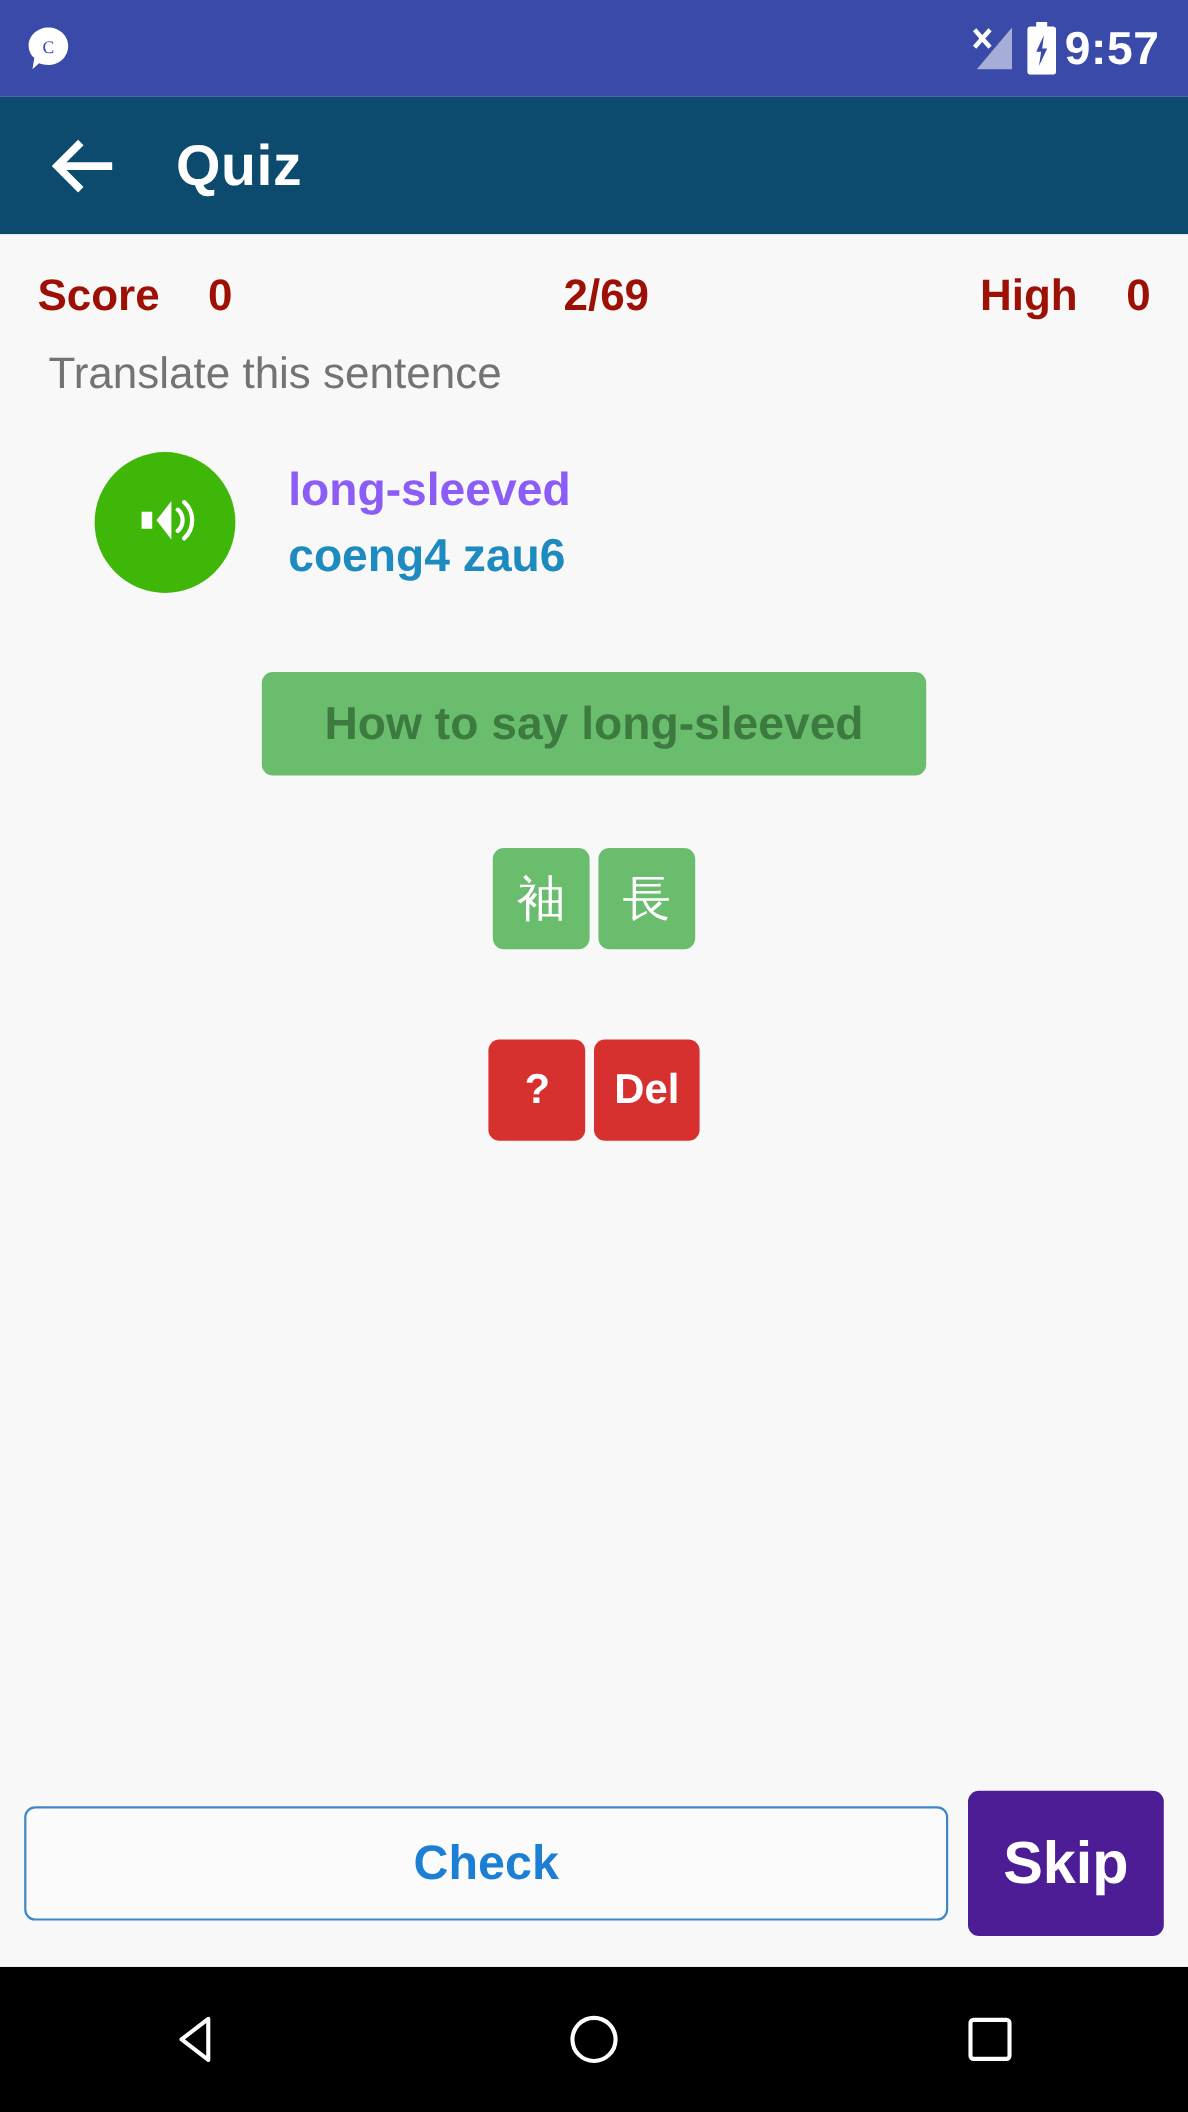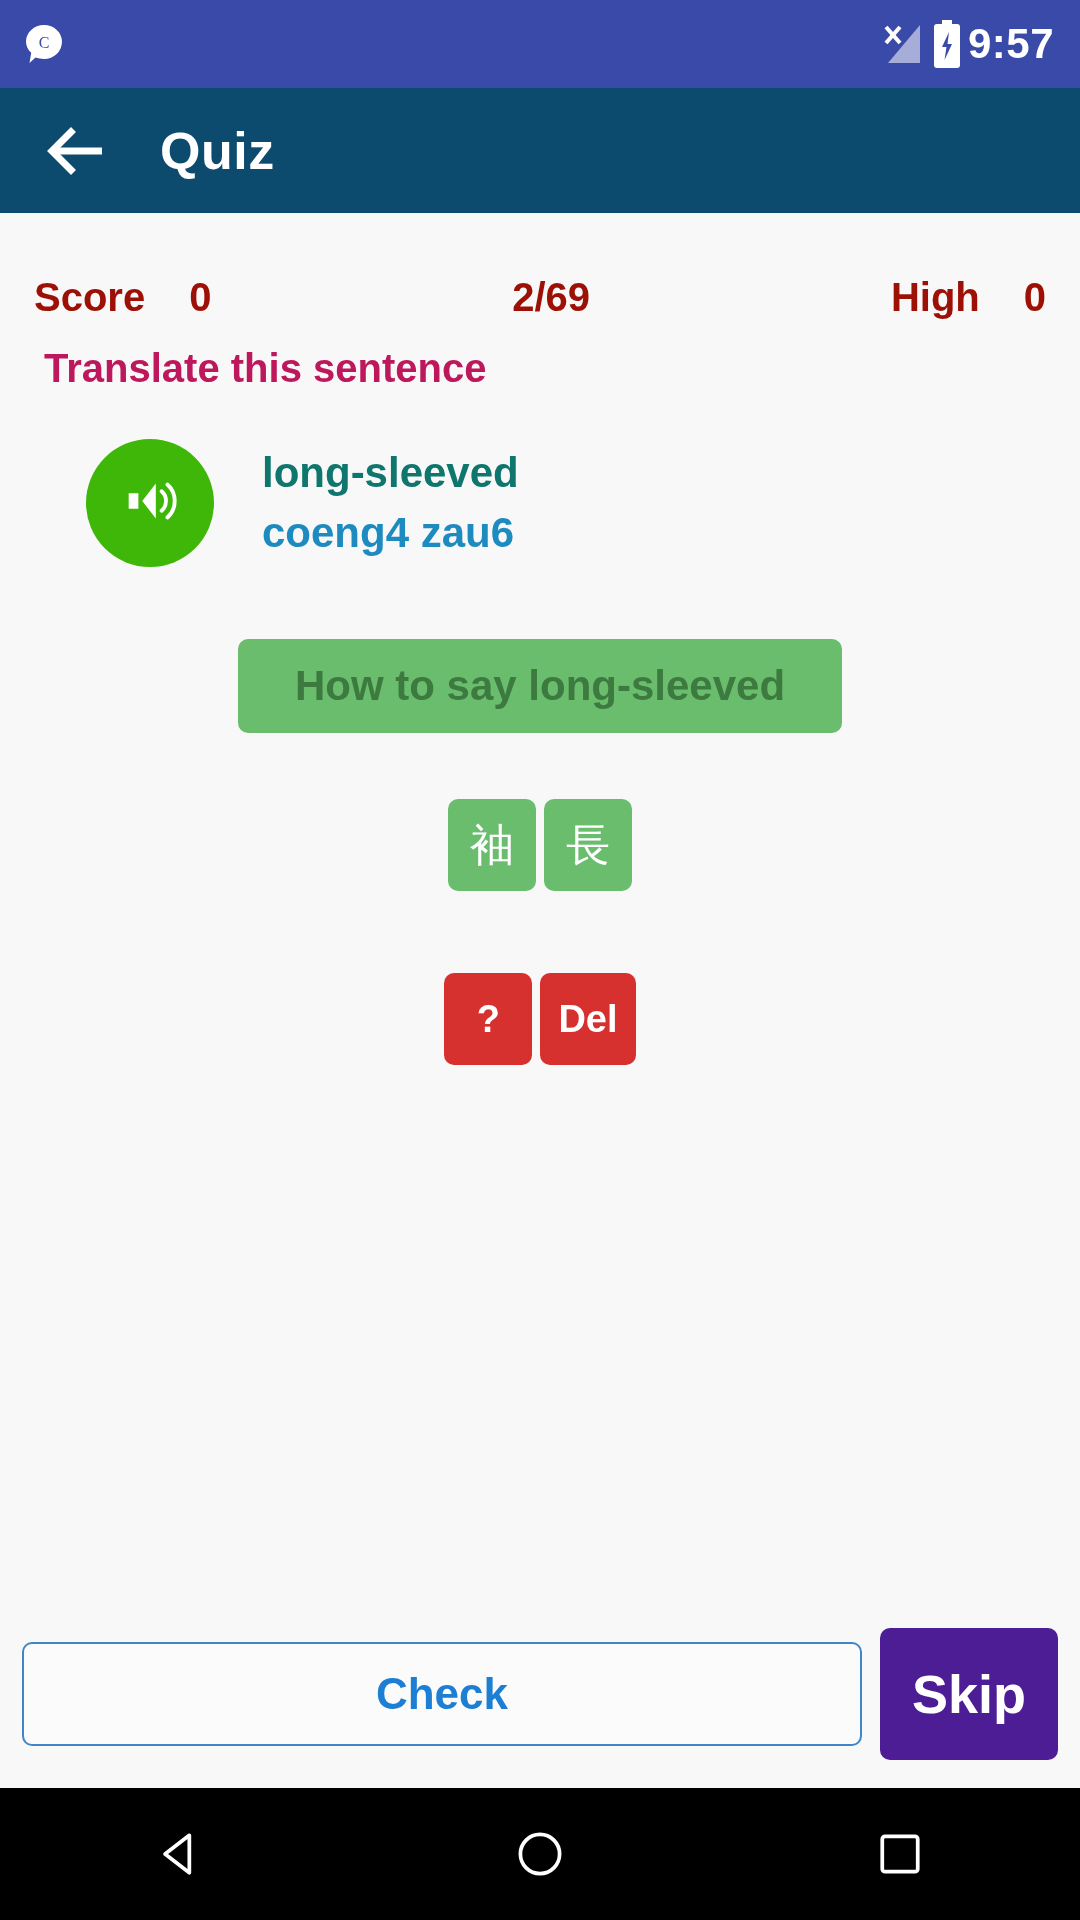--- a/index.html
+++ b/index.html
@@ -36,44 +36,44 @@
   .back-btn { width:64px; height:56px; position:relative; cursor:pointer; }
   .app-title {
     color:#ffffff; font-size:52px; font-weight:bold; letter-spacing:0.5px;
   }
 
   
   .content { flex:1 1 auto; background:#f8f8f8; position:relative; }
 
   .score-row {
     display:flex; align-items:flex-start; padding:34px 34px 0 34px;
-    color:#9c1006; font-weight:bold; font-size:40px;margin-top:28px;
+    color:#9c1006; font-weight:bold; font-size:40px;
   }
   .score-group { display:flex; align-items:baseline; gap:44px; }
   .score-mid { flex:1 1 auto; text-align:center; }
   .score-right { display:flex; align-items:baseline; gap:44px; }
 
   .prompt {
-    color:#be185d; font-weight:bold; font-size:40px;
+    color:#737373; font-weight:normal; font-size:40px;
     padding:26px 0 0 44px;
   }
 
   
   .question-row {
     display:flex; align-items:center; gap:34px;
     padding:48px 0 0 86px;
   }
   .speaker-btn {
     width:128px; height:128px; border-radius:50%;
     background:#3fb709; flex:0 0 auto;
     display:flex; align-items:center; justify-content:center;
     cursor:pointer;
   }
   .q-text { display:flex; flex-direction:column; gap:12px; padding-left:14px;}
-  .q-en { color:#0f766e; font-size:42px; font-weight:bold; }
+  .q-en { color:#8b5cf6; font-size:42px; font-weight:bold; }
   .q-roman { color:#1e8bc0; font-size:42px; font-weight:bold; }
 
   
   .answer-slot {
     margin:72px auto 0 auto; width:604px; height:94px;
     background:#69bd6d; border-radius:10px;
     display:flex; align-items:center; justify-content:center;
   }
   .answer-slot-text { color:#3d7a40; font-size:42px; font-weight:bold; }
 

